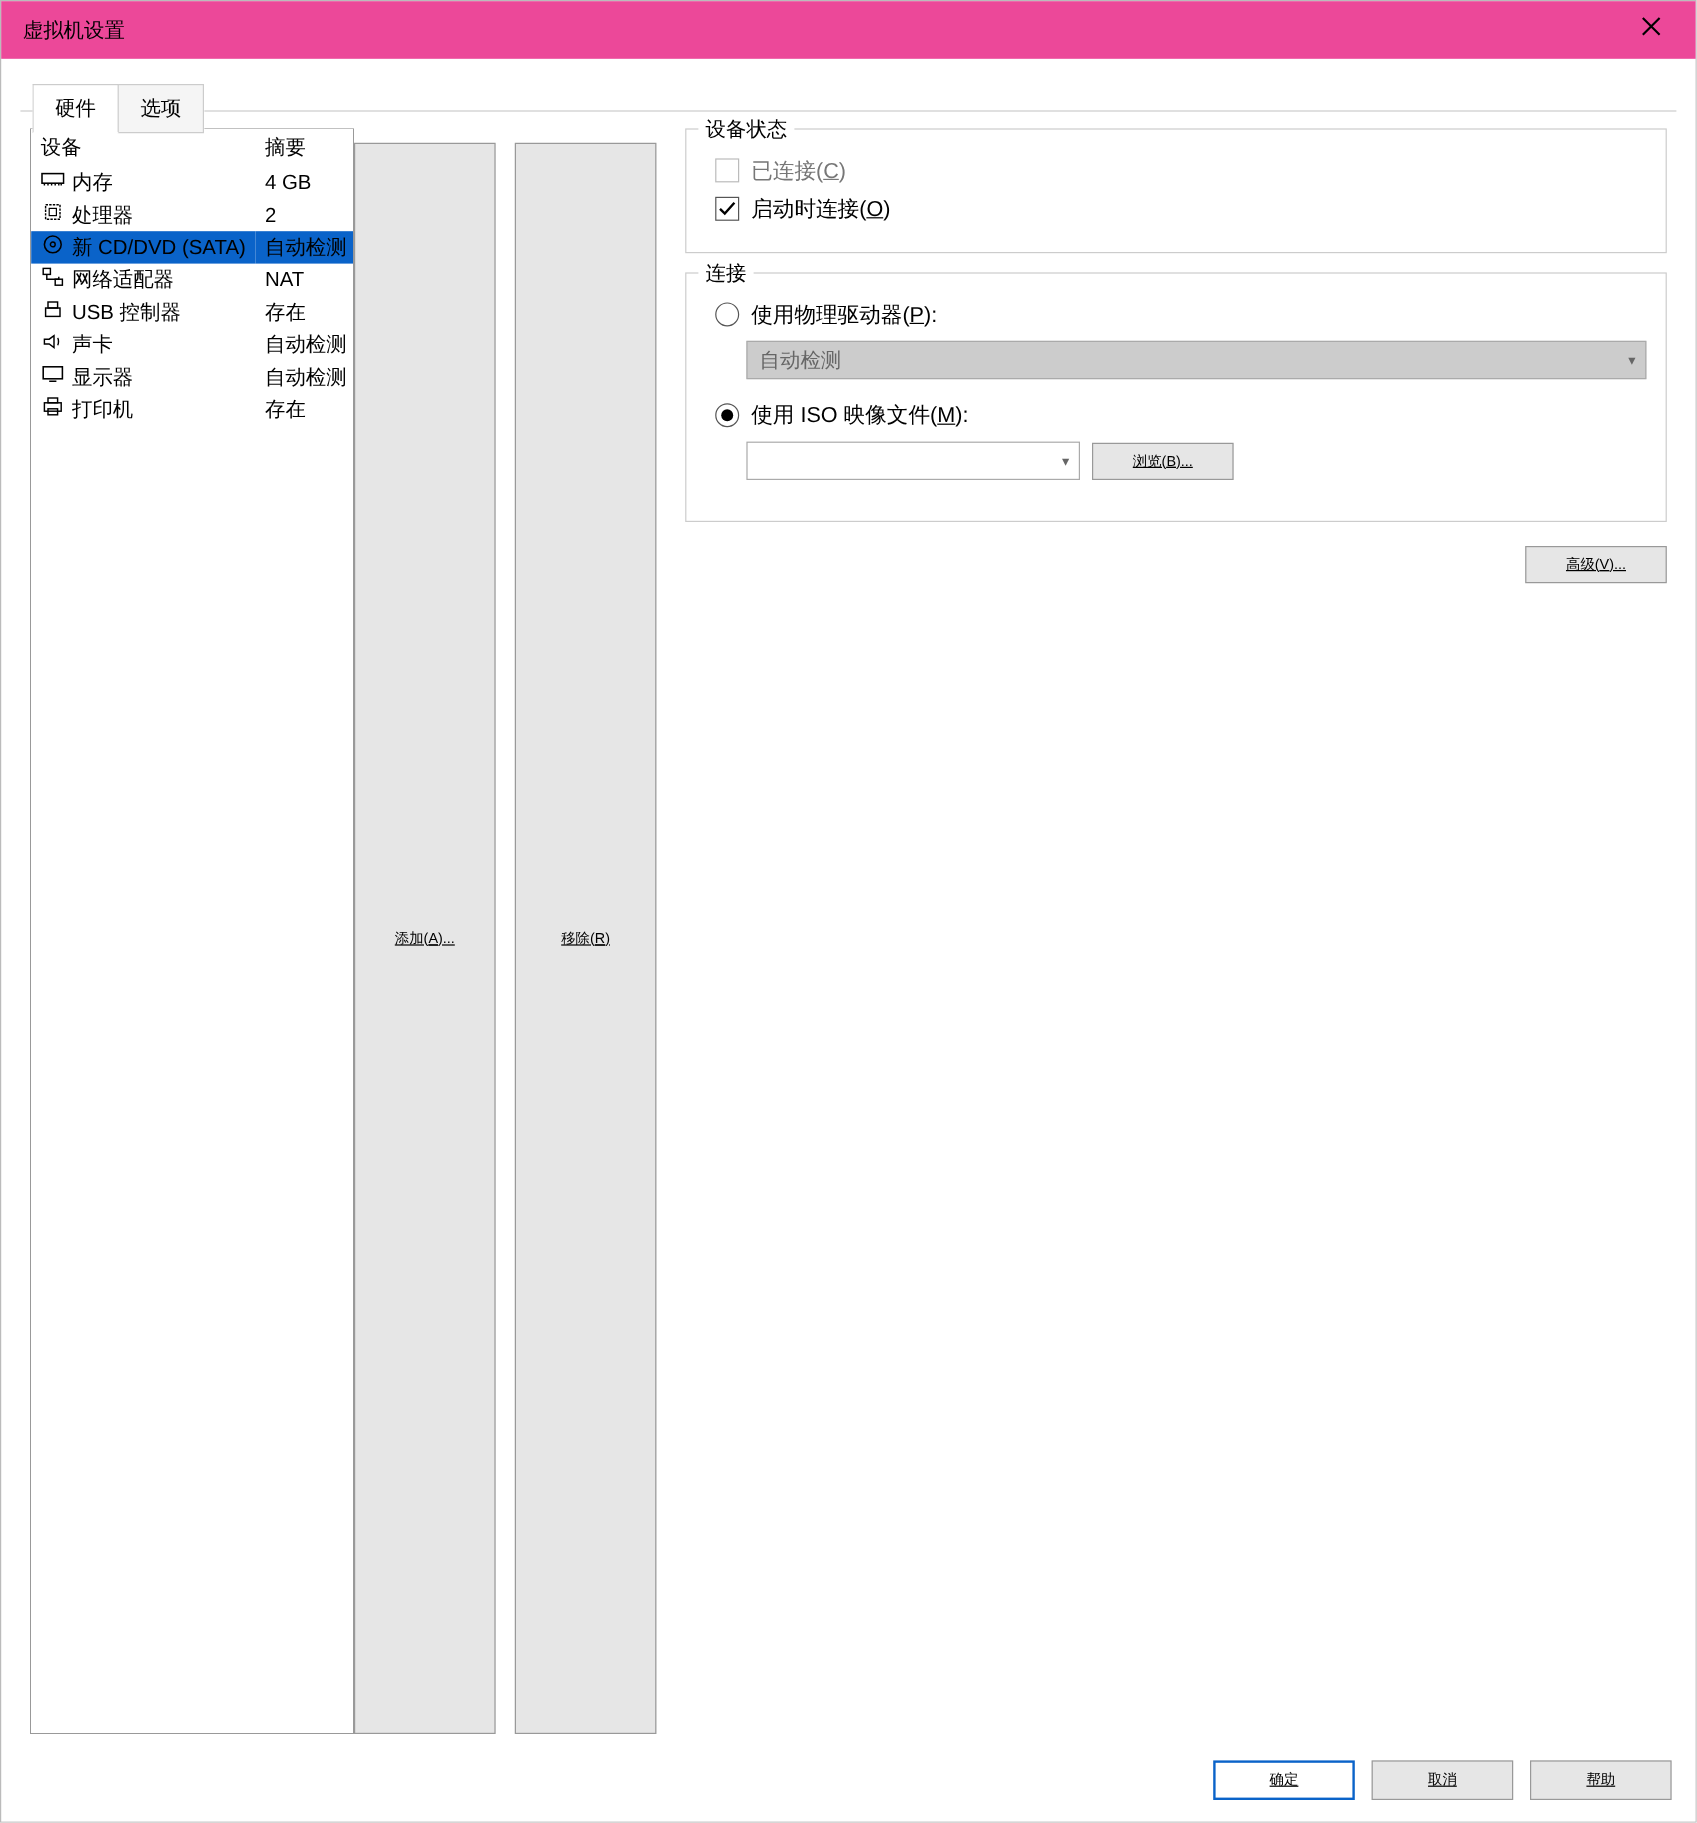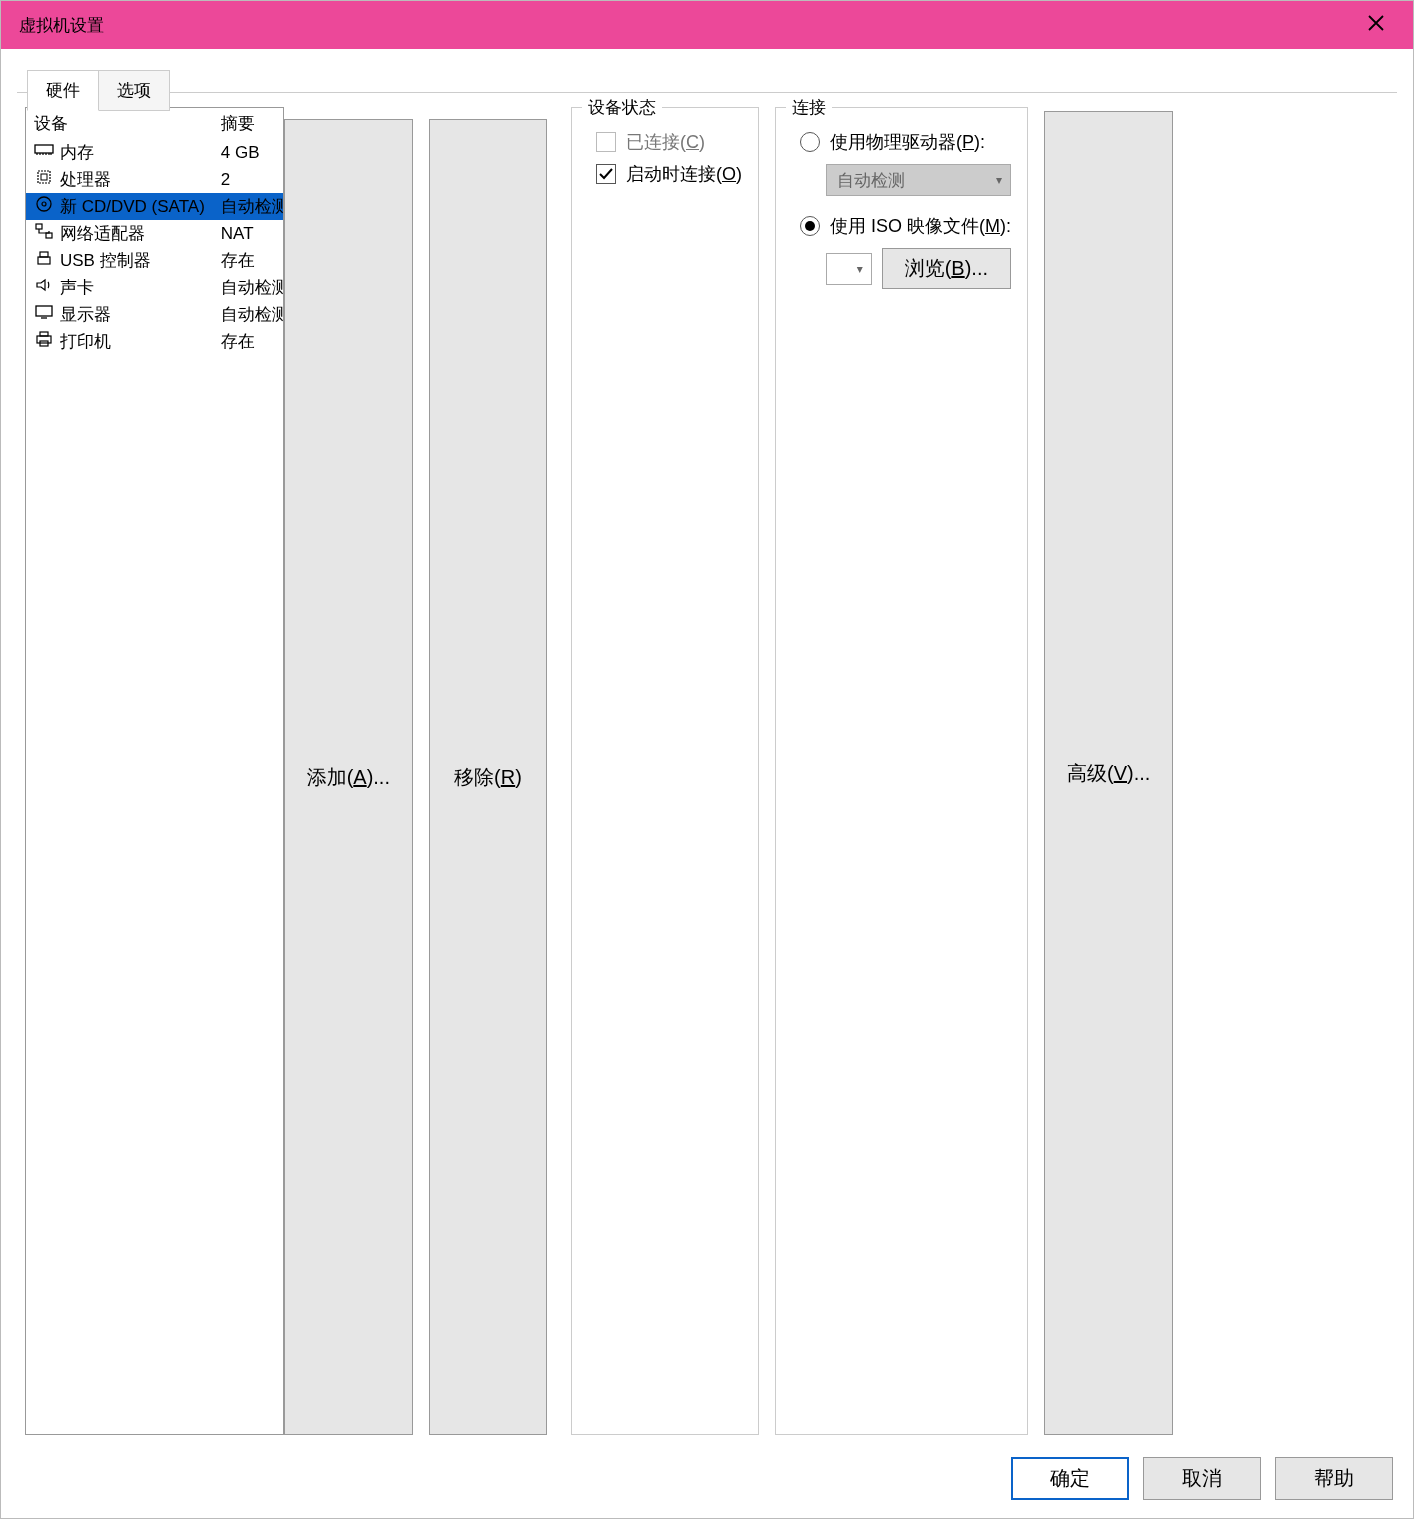--- a/index.html
+++ b/index.html
@@ -115,29 +115,30 @@
 .left-buttons {
   display: flex;
   justify-content: center;
   gap: 16px;
   margin-top: 12px;
 }
 .btn {
   border: 1px solid #999;
   background: #e6e6e6;
   padding: 6px 22px;
-  font-size: 20px;
+  font-size: 12px;
   font-family: inherit;
   cursor: pointer;
   min-width: 118px;
+  text-decoration: underline;
 }
 .right-col {
   flex: 1;
   display: flex;
-  flex-direction: row;
+  flex-direction: column;
   gap: 16px;
 }
 .fieldset {
   border: 1px solid #ccc;
   padding: 18px 16px 20px 16px;
   position: relative;
 }
 .fieldset-legend {
   position: absolute;
   top: -12px;

